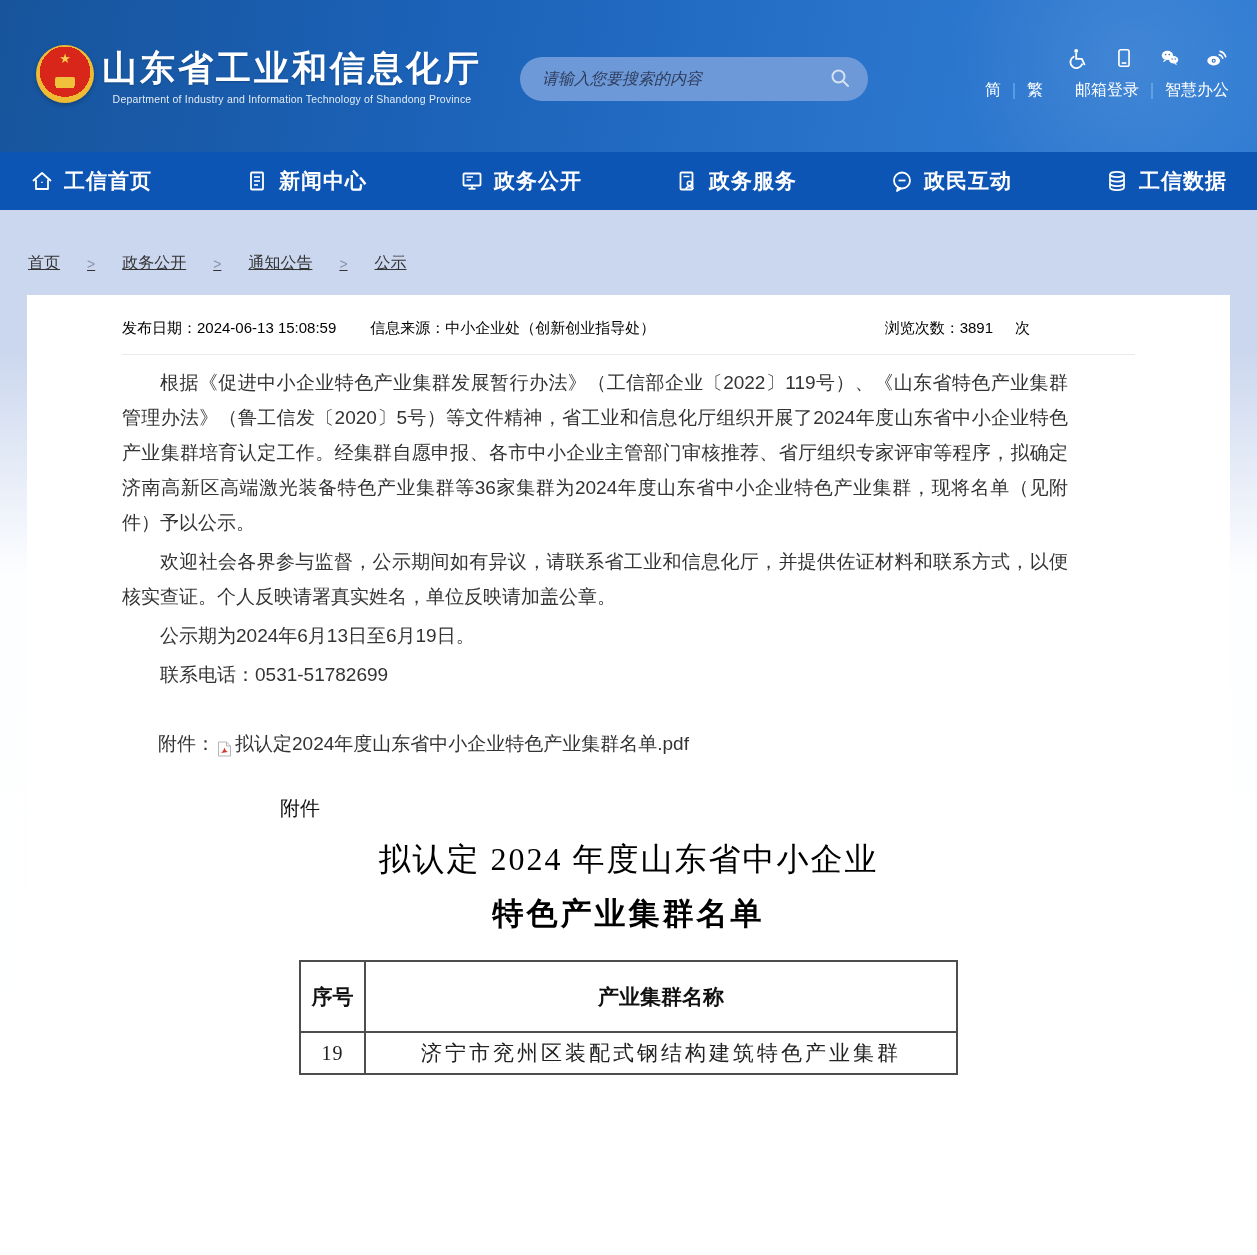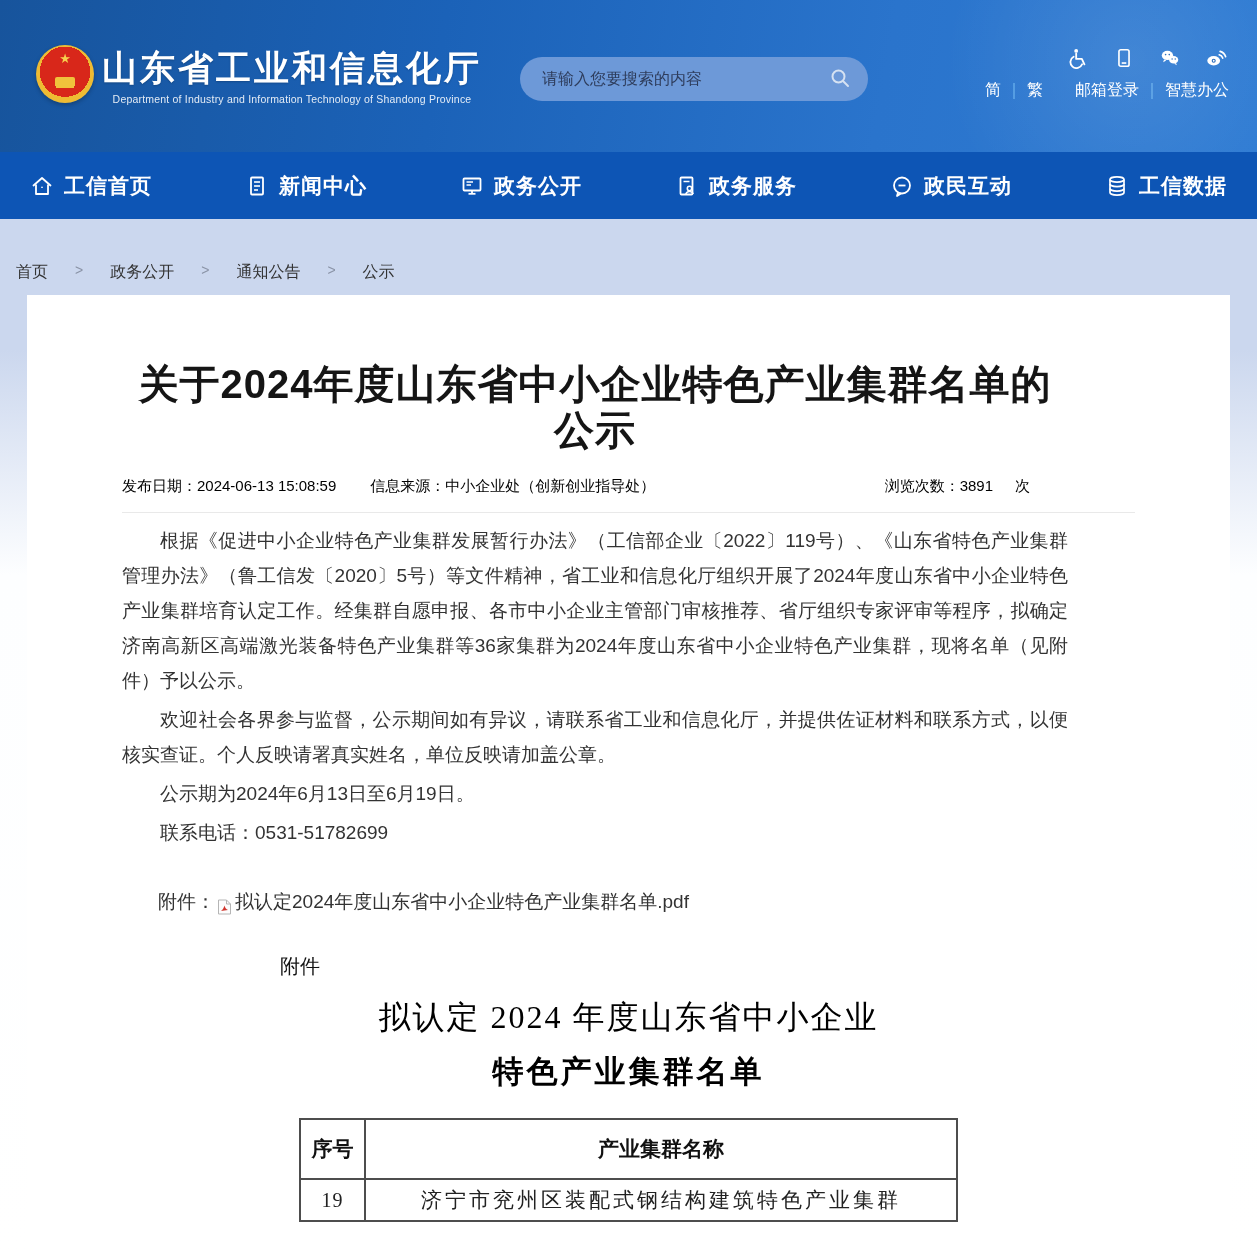--- a/index.html
+++ b/index.html
@@ -28,40 +28,40 @@
   .emblem .gate{ position:absolute; left:19px; top:32px; width:20px; height:9px; background:#f0c23c; border-radius:2px 2px 0 0; box-shadow:0 3px 0 -1px #f0c23c; }
   .site-title{ position:absolute; left:102px; top:48px; color:#fff;text-align:center; }
   .site-title .cn{ font-size:35px; font-weight:bold; letter-spacing:3px; line-height:40px; text-shadow:0 1px 2px rgba(0,0,0,0.2); }
   .site-title .en{ font-size:10.5px; color:rgba(255,255,255,0.88); margin-top:5px; letter-spacing:0.2px; }
   .search{
     position:absolute; left:520px; top:57px; width:348px; height:44px;
     background:#6d99d8; border-radius:22px; display:flex; align-items:center; padding:0 14px 0 22px;
   }
   .search input{
     flex:1; background:transparent; border:none; outline:none;
-    font-size:16px; color:#273954; font-family:"Liberation Sans",sans-serif;
+    font-size:16px; color:#273954; font-family:"Liberation Sans",sans-serif;font-style:italic;
   }
   .search input::placeholder{ color:#2e3d5c; opacity:1; }
   .search-btn{ background:transparent; border:none; width:28px; height:28px; cursor:pointer; }
   .header-icons{ position:absolute; top:47px; right:30px; display:flex; gap:24px; align-items:center; }
   .header-icons .hicon{ width:22px; height:22px; display:inline-block; }
   .header-links{ position:absolute; top:80px; right:28px; display:flex; align-items:center; color:#fff; font-size:16px; }
   .header-links a{ color:#fff; text-decoration:none; cursor:pointer; }
   .hl-sep{ width:2px; height:16px; background:#4f9ae2; margin:0 12px; }
   .hl-gap{ width:32px; }
   
   .main-nav{
-    height:67px; background:#0d55b5; display:flex; align-items:center;
+    height:58px; background:#0d55b5; display:flex; align-items:center;
     justify-content:space-between; padding:0 30px;
   }
   .nav-item{ display:flex; align-items:center; gap:10px; color:#fff; text-decoration:none; cursor:pointer; }
   .nav-item .nav-icon{ width:24px; height:24px; display:inline-block; }
   .nav-item .nav-label{ font-size:21px; font-weight:bold; letter-spacing:1px; }
   
-  .breadcrumb{ padding:43px 0 0 16px; display:flex; align-items:flex-start; font-size:16px; color:#333; }
+  .breadcrumb{ padding:43px 0 0 28px; display:flex; align-items:center; font-size:16px; color:#333;text-decoration:underline; }
   .breadcrumb a{ color:#333; text-decoration:none; cursor:pointer; }
   .bc-sep{ color:#8a93a6; margin:0 27px; font-size:14px; }
   
   .card{
     position:absolute; left:27px; right:27px; top:295px; bottom:0;
     background:#ffffff;
   }
   .content{ padding:0 95px; }
   .narrow{ padding-right:67px; }
   .article-title{
@@ -82,21 +82,21 @@
   .attachment-line .pdf-icon{ width:15px; height:16px; margin:0 3px 6px 2px; display:inline-block; }
   .attachment-line a{ color:#333; text-decoration:none; cursor:pointer; }
   
   .doc-preview{ margin-top:34px; font-family:"Liberation Serif", serif; color:#000; }
   .doc-label{ margin-left:158px; font-size:20px; color:#111; font-family:"Liberation Sans",sans-serif; }
   .doc-title1{ margin-top:16px; text-align:center; font-size:32px; font-weight:normal; letter-spacing:2px; }
   .doc-title2{ margin-top:11px; text-align:center; font-size:31px; font-weight:bold; letter-spacing:3px; }
   .doc-table{ margin:25px auto 0 auto; width:659px; border-collapse:collapse; table-layout:fixed; }
   .doc-table th, .doc-table td{ border:2px solid #4d4d4d; text-align:center; vertical-align:middle; }
   .doc-table col.c1{ width:65px; }
-  .doc-table th{ height:60px; font-family:"Liberation Sans",sans-serif; font-weight:bold; font-size:21px; color:#111; }
+  .doc-table th{ height:71px; font-family:"Liberation Sans",sans-serif; font-weight:bold; font-size:21px; color:#111; }
   .doc-table td{ height:42px; font-family:"Liberation Serif",serif; font-size:21px; color:#222; }
   .doc-table td.num{ font-size:20px; letter-spacing:1px; }
   .doc-table td.cname{ letter-spacing:3px; }
 </style>
 </head>
 <body>
 
 <div class="page">
 
   <header class="site-header">
@@ -241,21 +241,20 @@
     <a>政务公开</a>
     <span class="bc-sep">&gt;</span>
     <a>通知公告</a>
     <span class="bc-sep">&gt;</span>
     <a>公示</a>
   </div>
 
   <main class="card">
     <div class="content">
       <div class="narrow">
-        <h1 class="article-title">关于2024年度山东省中小企业特色产业集群名单的公示</h1>
         <div class="meta-row">
           <div class="meta-left">
             <span>
               <span>发布日期：</span><span>2024-06-13 15:08:59</span>
             </span>
             <span>
               <span>信息来源：</span><span>中小企业处（创新创业指导处）</span>
             </span>
           </div>
           <div class="meta-right">

